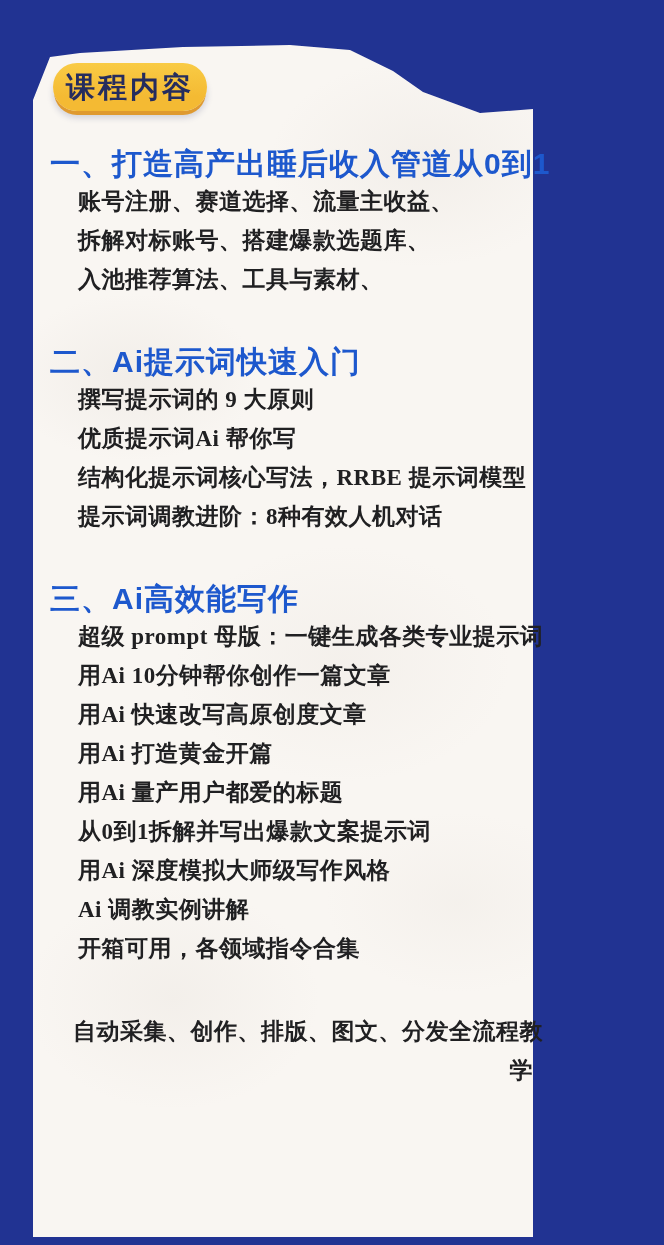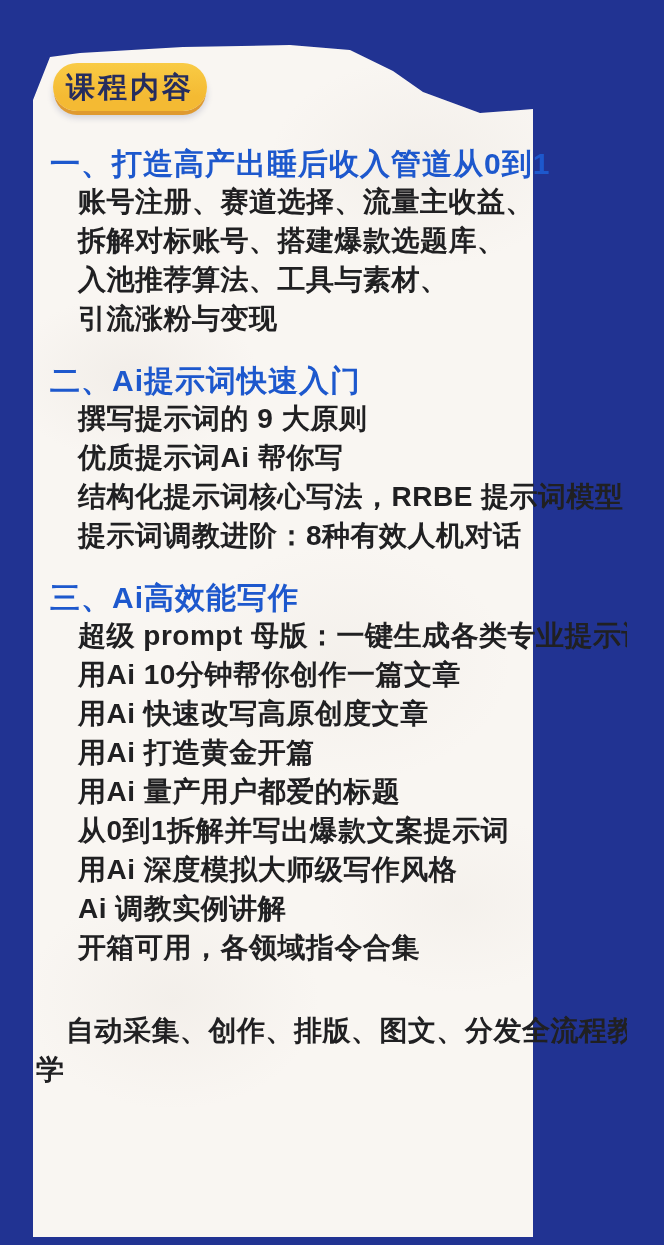--- a/index.html
+++ b/index.html
@@ -30,53 +30,52 @@
     background:linear-gradient(180deg,#f9cb45 0%,#f4ba33 70%);
     border-radius:26px;
     box-shadow:0 5px 0 -1px #df9a30, 0 7px 6px rgba(40,50,110,.18);
     display:flex;align-items:center;justify-content:center;
   }
   .badge span{
     color:#252c5e;font-size:29px;font-weight:700;letter-spacing:3px;line-height:1;
   }
   .content{position:absolute;left:0;top:0;width:100%;padding-top:102px;box-sizing:border-box;}
   section{margin:0;}
-  section + section{margin-top:24px;}
+  section + section{margin-top:44px;}
   .sec4{margin-top:44px !important;}
   .heading{
     margin:0;padding:0 0 0 17px;
     font-size:30px;font-weight:700;color:#1d58cd;
     line-height:37px;letter-spacing:1px;white-space:nowrap;
   }
   .item{
     padding-left:45px;
-    font-size:28px;font-weight:600;color:#202022;
-    line-height:39px;letter-spacing:.5px;white-space:nowrap;
+    font-size:23px;font-weight:600;color:#202022;
+    line-height:39px;letter-spacing:.5px;white-space:nowrap;font-family:Liberation Serif, serif;
   }
-  .sec4 .item{padding-left:3px;}
+  .sec4 .item{padding-left:10px;text-align:right;}
   .sec4 .item.first{text-indent:30px;}
 </style>
 </head>
 <body>
 
 <div class="stage">
   <div class="sheet">
 
     <div class="badge">
       <span>课程内容</span>
     </div>
 
     <div class="content">
 
       <section class="sec1">
         <h2 class="heading">一、打造高产出睡后收入管道从0到1</h2>
         <div class="item">账号注册、赛道选择、流量主收益、</div>
         <div class="item">拆解对标账号、搭建爆款选题库、</div>
         <div class="item">入池推荐算法、工具与素材、</div>
-        <div class="item">引流涨粉与变现</div>
       </section>
 
       <section class="sec2">
         <h2 class="heading">二、Ai提示词快速入门</h2>
         <div class="item">撰写提示词的 9 大原则</div>
         <div class="item">优质提示词Ai 帮你写</div>
         <div class="item">结构化提示词核心写法，RRBE 提示词模型</div>
         <div class="item">提示词调教进阶：8种有效人机对话</div>
       </section>
 

